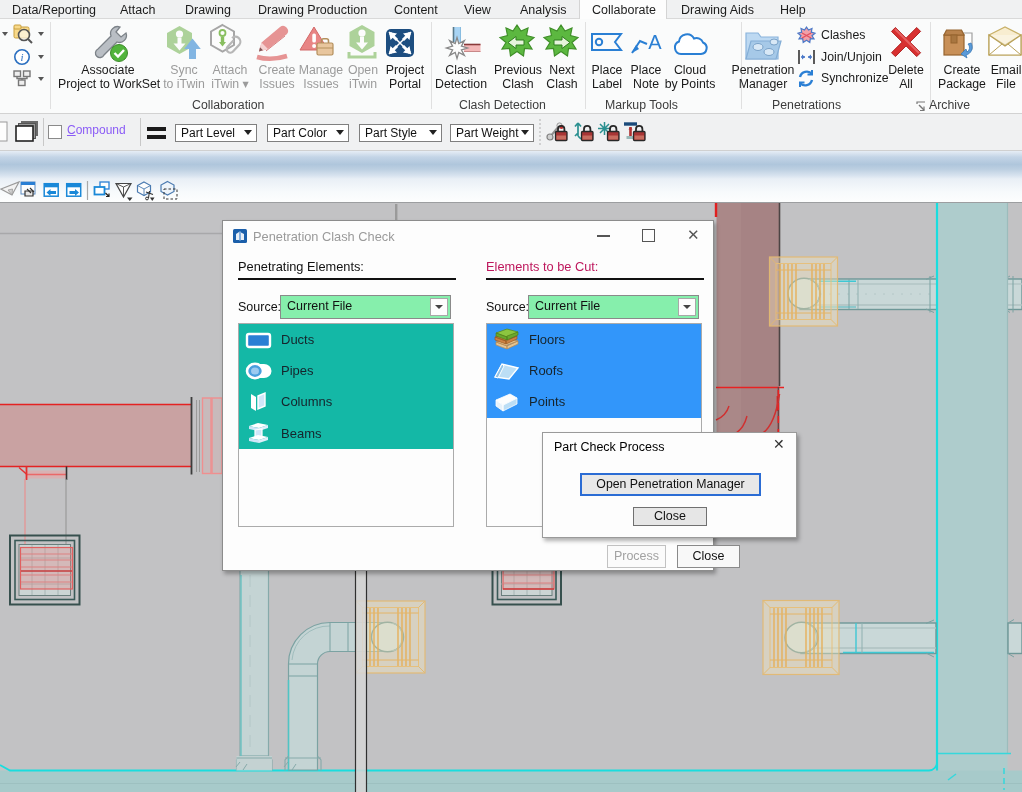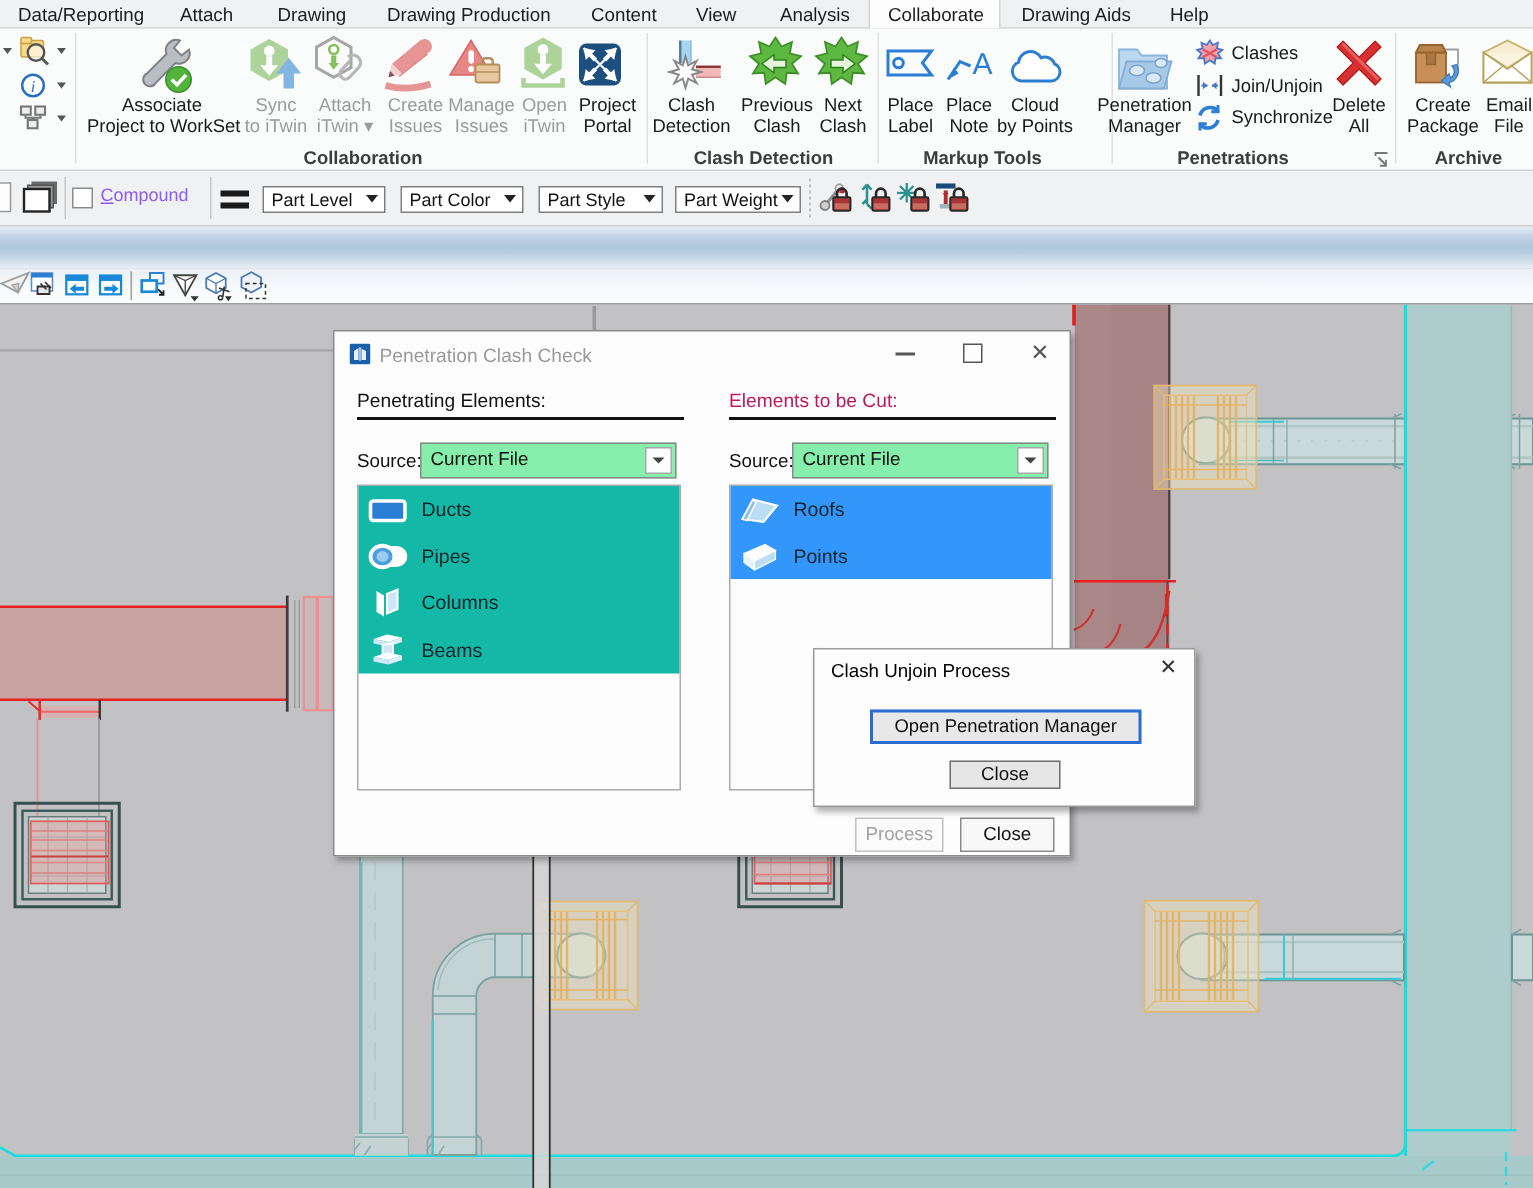--- a/index.html
+++ b/index.html
@@ -11,21 +11,21 @@
            border-bottom:1px solid #d9d9d9;z-index:30;}
   #menubar span{position:absolute;top:3px;font-size:12.5px;color:#1c1c1c;white-space:nowrap;}
   #activetab{position:absolute;left:579px;top:0;width:86px;height:19px;background:#fdfdfd;
              border-left:1px solid #d4d4d4;border-right:1px solid #d4d4d4;}
   
   #ribbon{left:0;top:19px;width:1022px;height:94px;background:#fafbfb;
           border-bottom:1px solid #d2d2d2;z-index:29;}
   .vsep{position:absolute;top:3px;height:87px;width:1px;background:#e0e0e0;}
   .rlbl{position:absolute;font-size:12.3px;line-height:13.5px;text-align:center;color:#1a1a1a;white-space:nowrap;}
   .rlbl.dis{color:#9b9b9b;}
-  .glbl{position:absolute;top:79px;font-size:12.3px;color:#3d3d3d;white-space:nowrap;text-align:center;font-weight:bold;}
+  .glbl{position:absolute;top:79px;font-size:12.3px;color:#3d3d3d;white-space:nowrap;text-align:left;}
   .sml{position:absolute;font-size:12.3px;color:#1a1a1a;white-space:nowrap;}
   
   #tbar2{left:0;top:114px;width:1022px;height:36px;background:#f0f1f2;border-bottom:1px solid #d0d0d0;}
   .t2sep{position:absolute;top:4px;height:28px;width:1px;background:#c8c8c8;}
   .combo{position:absolute;top:10px;height:16px;background:#fff;border:1px solid #7f7f7f;
          font-size:12px;color:#111;line-height:16px;padding-left:5px;}
   .combo .ca{position:absolute;right:4px;top:5px;width:0;height:0;
              border-left:4px solid transparent;border-right:4px solid transparent;border-top:5px solid #222;}
   
   #bluebar{left:0;top:151px;width:1022px;height:28px;
@@ -40,21 +40,21 @@
   .lbox{position:absolute;background:#fdfdfd;border:1px solid #ababab;}
   .lrow{height:31.2px;display:flex;align-items:center;color:#16242c;font-size:13px;}
   .lrow svg{margin:0 0 0 6px;}
   .lrow .txt{margin-left:9px;}
   .src{position:absolute;font-size:12.5px;color:#111;}
   .cmb2{position:absolute;height:22px;background:#86efac;border:1px solid #8a8a8a;font-size:12.5px;color:#111;}
   .cmb2 .tx{position:absolute;left:6px;top:3px;}
   .cmb2 .bt{position:absolute;right:2px;top:2px;width:16px;height:16px;border:1px solid #a8a8a8;background:#fdfdfd;}
   .cmb2 .bt:after{content:"";position:absolute;left:4px;top:6px;width:0;height:0;
       border-left:4px solid transparent;border-right:4px solid transparent;border-top:4px solid #444;}
-  .btn{position:absolute;font-size:12.5px;text-align:center;background:#fdfdfd;border:1px solid #adadad;}
+  .btn{position:absolute;font-size:12.5px;text-align:center;background:#fdfdfd;border:1px solid #adadad;margin-left:37px;}
 </style>
 </head>
 <body>
 
 <svg class="abs" style="left:0;top:203px;z-index:1" width="1022" height="589" viewBox="0 203 1022 589">
   <rect x="0" y="203" width="1022" height="589" fill="#c2c2c4"></rect>
 
   <line x1="0" y1="233.5" x2="236" y2="233.5" stroke="#a8a8aa" stroke-width="1.5"></line>
 
   <rect x="395" y="204" width="2.4" height="17" fill="#9a9a9a"></rect>
@@ -659,20 +659,29 @@
           </svg>
           <span class="txt">Beams</span>
         </div>
     </div>
   </div>
 
   <div class="lbox" style="left:263px;top:102px;width:214px;height:202px">
     <div style="background:#3296fa">
       <div class="lrow">
           <svg width="27" height="24" viewBox="0 0 27 24">
+            <path d="M3,14 L14,10 L25,13 L14,18 Z M3,14 l0,3 11,4 0,-3 z M14,21 l11,-5 0,-3 -11,4 z" fill="#e5c391" stroke="#b98a50" stroke-width="0.7"></path>
+            <path d="M2,9 L13,5 L24,8 L13,13 Z M2,9 l0,3 11,4 0,-3 z M13,16 l11,-5 0,-3 -11,4 z" fill="#cd8244" stroke="#9a5c24" stroke-width="0.7"></path>
+            <path d="M3,5 L14,1 L25,4 L14,9 Z" fill="#8cc63f" stroke="#5a8a20" stroke-width="0.8"></path>
+            <path d="M3,5 l0,3 11,4 0,-3 z M14,12 l11,-5 0,-3 -11,4 z" fill="#6aa82c" stroke="#4a7a18" stroke-width="0.6"></path>
+          </svg>
+          <span class="txt">Floors</span>
+        </div>
+      <div class="lrow">
+          <svg width="27" height="24" viewBox="0 0 27 24">
             <path d="M2,18 L9,5 L25,9 L16,20 Z" fill="#bcdef5" stroke="#fff" stroke-width="1.4"></path>
             <path d="M2,18 L9,5 L11,7 L5,19 Z" fill="#8fc2e8" stroke="#fff" stroke-width="1"></path>
           </svg>
           <span class="txt">Roofs</span>
         </div>
       <div class="lrow">
           <svg width="27" height="24" viewBox="0 0 27 24">
             <path d="M3,10 L17,4 L24,8 L10,15 Z" fill="#fdfdfd"></path>
             <path d="M10,15 L24,8 L24,14 L10,21 Z" fill="#bcdef5"></path>
             <path d="M3,10 L10,15 L10,21 L3,16 Z" fill="#e8f2fa"></path>
@@ -681,19 +690,19 @@
           <span class="txt">Points</span>
         </div>
     </div>
   </div>
 
   <div class="btn" style="left:347px;top:324px;width:57px;height:21px;line-height:21px;color:#a2a2a2;background:#fbfbfb;border-color:#c2c2c2">Process</div>
   <div class="btn" style="left:417px;top:324px;width:61px;height:21px;line-height:21px;color:#111;border-color:#8a8a8a;background:#f8f8f8">Close</div>
 </div>
 
 <div id="dlg2" class="abs">
-  <div style="position:absolute;left:11px;top:7px;font-size:12.5px;color:#000">Clash Unjoin Process</div>
+  <div style="position:absolute;left:11px;top:7px;font-size:12.5px;color:#000">Part Check Process</div>
   <div style="position:absolute;left:230px;top:3px;font-size:14px;color:#333">✕</div>
   <div style="position:absolute;left:37px;top:40px;width:177px;height:19px;background:#e8e8e8;border:2px solid #2b6cd4;
        font-size:12.3px;color:#111;text-align:center;line-height:19px">Open Penetration Manager</div>
   <div style="position:absolute;left:90px;top:74px;width:72px;height:17px;background:#e6e6e6;border:1px solid #707070;
        font-size:12.5px;color:#111;text-align:center;line-height:17px">Close</div>
 </div>
 
 </body></html>

